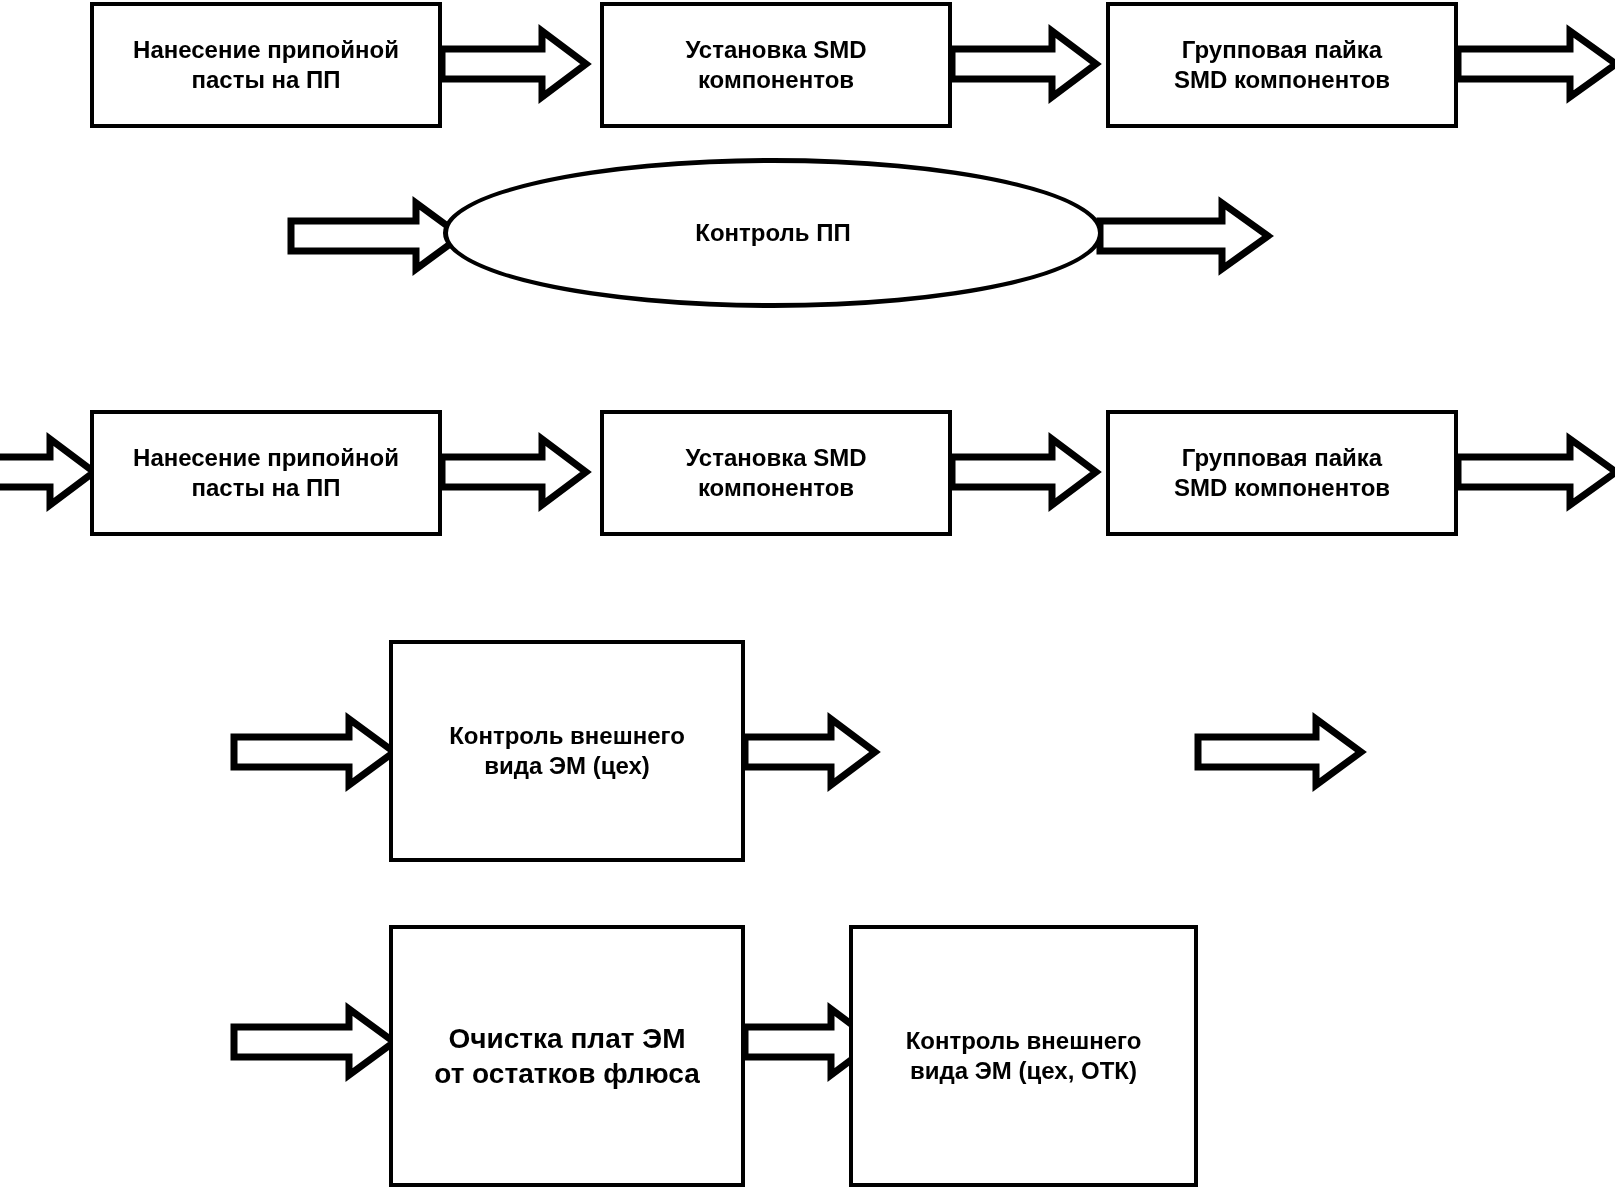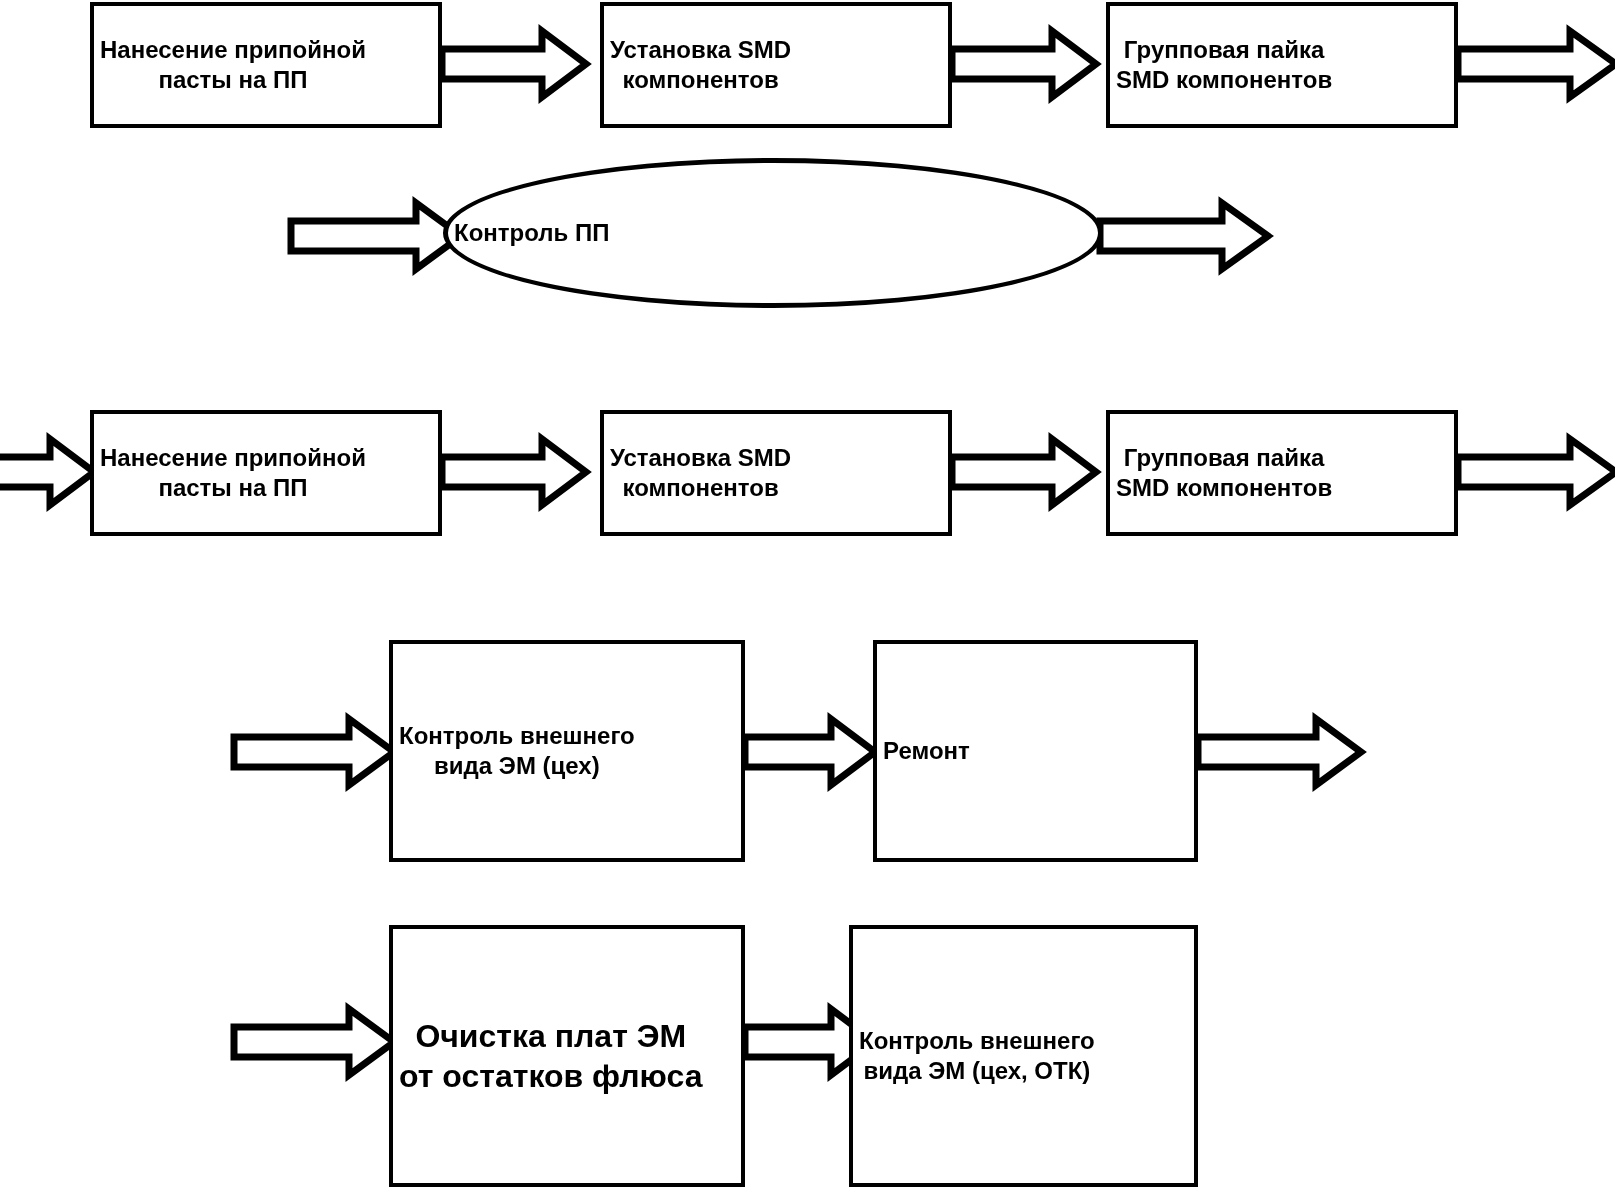--- a/index.html
+++ b/index.html
@@ -18,20 +18,21 @@
     background: #ffffff;
     overflow: hidden;
   }
   .node {
     position: absolute;
     box-sizing: border-box;
     border: 4px solid #000000;
     background: #ffffff;
     display: flex;
     align-items: center;
+    justify-content: center;
     text-align: center;
     color: #000000;
     font-weight: bold;
     line-height: 1.25;
     z-index: 3;
   }
   .node .label {
     display: block;
     white-space: pre-line;
     padding: 0 6px;
@@ -159,37 +160,34 @@
     <span class="label">Контроль внешнего
 вида ЭМ (цех)</span>
   </div>
 
   <div class="arrow" style="left:745px; top:716px; width:132px; height:72px;">
     <svg viewBox="0 0 132 72" width="132" height="72" preserveAspectRatio="none">
       <polygon points="0,21 86,21 86,3 130,36 86,69 86,51 0,51"></polygon>
     </svg>
   </div>
 
-  <div class="node" style="left:873px; top:640px; width:325px; height:222px; font-size:24px;">
-    <span class="label">Ремонт</span>
-  </div>
 
   <div class="arrow" style="left:1198px; top:716px; width:165px; height:72px;">
     <svg viewBox="0 0 165 72" width="165" height="72" preserveAspectRatio="none">
       <polygon points="0,21 118,21 118,3 163,36 118,69 118,51 0,51"></polygon>
     </svg>
   </div>
 
   <div class="arrow" style="left:234px; top:1006px; width:162px; height:72px;">
     <svg viewBox="0 0 162 72" width="162" height="72" preserveAspectRatio="none">
       <polygon points="0,21 115,21 115,3 160,36 115,69 115,51 0,51"></polygon>
     </svg>
   </div>
 
-  <div class="node" style="left:389px; top:925px; width:356px; height:262px; font-size:32px;">
+  <div class="node" style="left:389px; top:925px; width:356px; height:262px; font-size:28px;">
     <span class="label">Очистка плат ЭМ
 от остатков флюса</span>
   </div>
 
   <div class="arrow" style="left:745px; top:1006px; width:132px; height:72px;">
     <svg viewBox="0 0 132 72" width="132" height="72" preserveAspectRatio="none">
       <polygon points="0,21 86,21 86,3 130,36 86,69 86,51 0,51"></polygon>
     </svg>
   </div>
 

